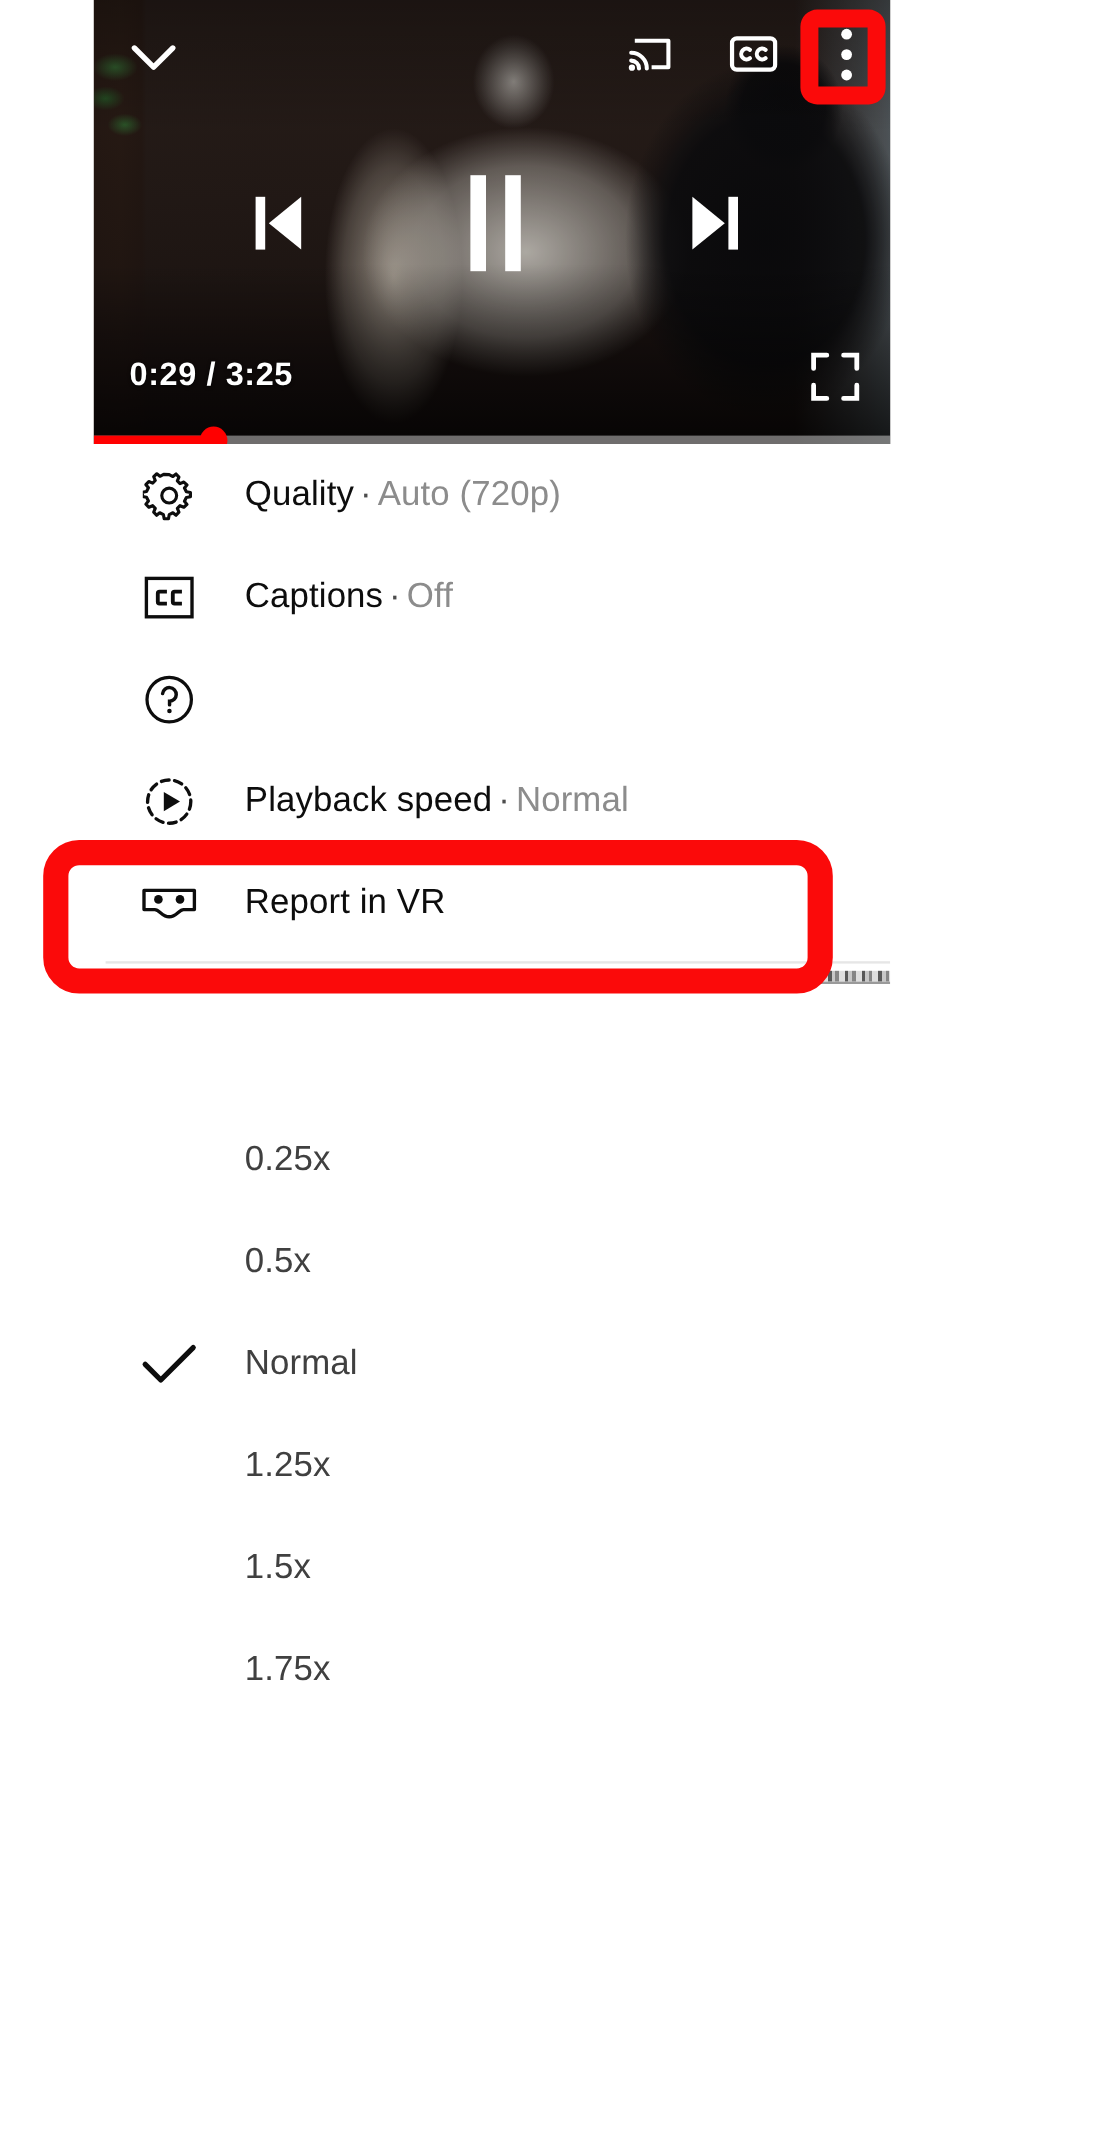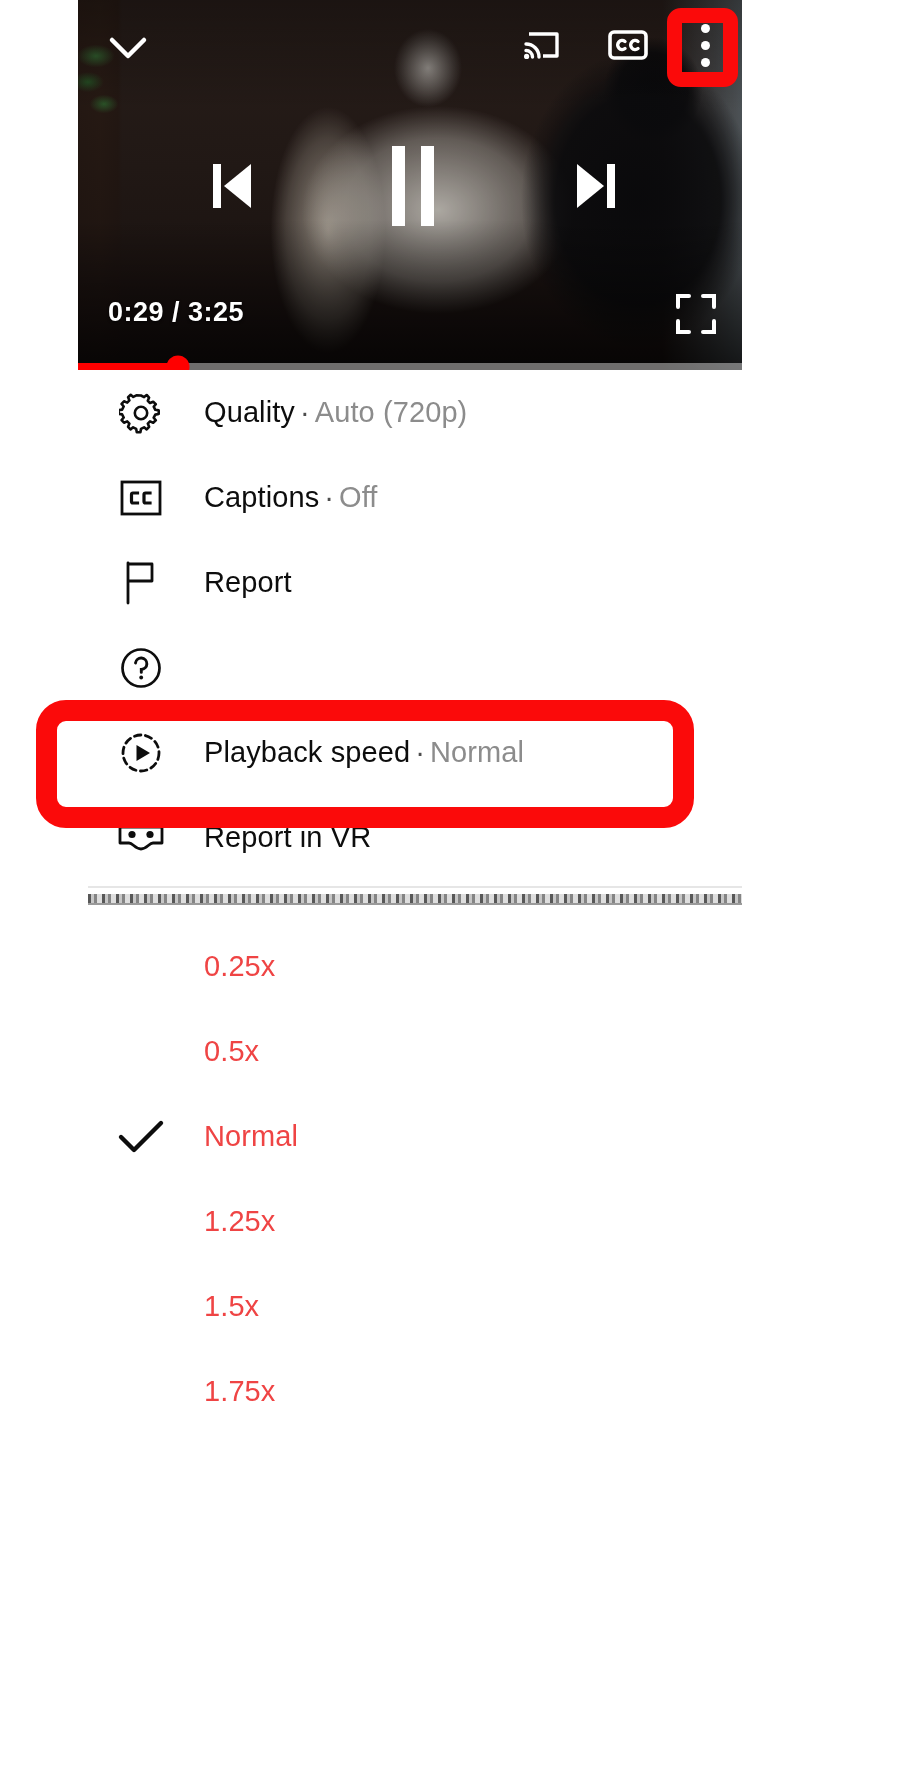--- a/index.html
+++ b/index.html
@@ -142,21 +142,21 @@
   }
   .squash-edge { position: absolute; left: 10px; right: 0; top: 23px; height: 2px; background: #9a9a9a; }
 
   
   .speed-list { position: absolute; left: 78px; top: 924px; width: 664px; background: #ffffff; }
   .speed-row {
     position: relative; display: flex; align-items: center;
     height: 85px; cursor: pointer;
   }
   .speed-check { width: 126px; min-width: 126px; display: flex; align-items: center; justify-content: center; }
-  .speed-label { font-size: 29px; color: #ef4444; letter-spacing: 0.1px; }
+  .speed-label { font-size: 29px; color: #404040; letter-spacing: 0.1px; }
 
   
   .hl-menu-btn {
     position: absolute; left: 667px; top: 8px;
     width: 71px; height: 79px;
     border: 15px solid #fb0a0a; border-radius: 14px;
     box-sizing: border-box; z-index: 70; pointer-events: none;
   }
   .hl-speed-row {
     position: absolute; left: 36px; top: 700px;
@@ -258,29 +258,20 @@
           <rect x="2" y="2" width="38" height="32" fill="none" stroke="#0d0d0d" stroke-width="2.8"></rect>
           <path d="M17.5 13 h-4.5 a1.5 1.5 0 0 0 -1.5 1.5 v7 a1.5 1.5 0 0 0 1.5 1.5 h4.5" fill="none" stroke="#0d0d0d" stroke-width="3.2" stroke-linecap="square"></path>
           <path d="M30 13 h-4.5 a1.5 1.5 0 0 0 -1.5 1.5 v7 a1.5 1.5 0 0 0 1.5 1.5 h4.5" fill="none" stroke="#0d0d0d" stroke-width="3.2" stroke-linecap="square"></path>
         </svg>
       </span>
       <span class="menu-label">
         <span>Captions</span><span class="dot-sep">·</span><span class="sub">Off</span>
       </span>
     </div>
 
-    <div class="menu-row">
-      <span class="menu-icon">
-        <svg width="40" height="46" viewBox="0 0 40 46">
-          <path d="M7 3 L7 43" fill="none" stroke="#0d0d0d" stroke-width="2.8" stroke-linecap="round"></path>
-          <path d="M7 4 L31 4 L31 21 L7 21" fill="none" stroke="#0d0d0d" stroke-width="2.8" stroke-linejoin="round"></path>
-        </svg>
-      </span>
-      <span class="menu-label">Report</span>
-    </div>
 
     <div class="menu-row">
       <span class="menu-icon">
         <svg width="44" height="44" viewBox="0 0 44 44">
           <circle cx="22" cy="22" r="18.5" fill="none" stroke="#0d0d0d" stroke-width="2.7"></circle>
           <path d="M16.5 17 a5.7 5.7 0 1 1 5.8 6.4 v3" fill="none" stroke="#0d0d0d" stroke-width="2.9" stroke-linecap="round"></path>
           <circle cx="22.2" cy="31.5" r="1.9" fill="#0d0d0d"></circle>
         </svg>
       </span>
     </div>

